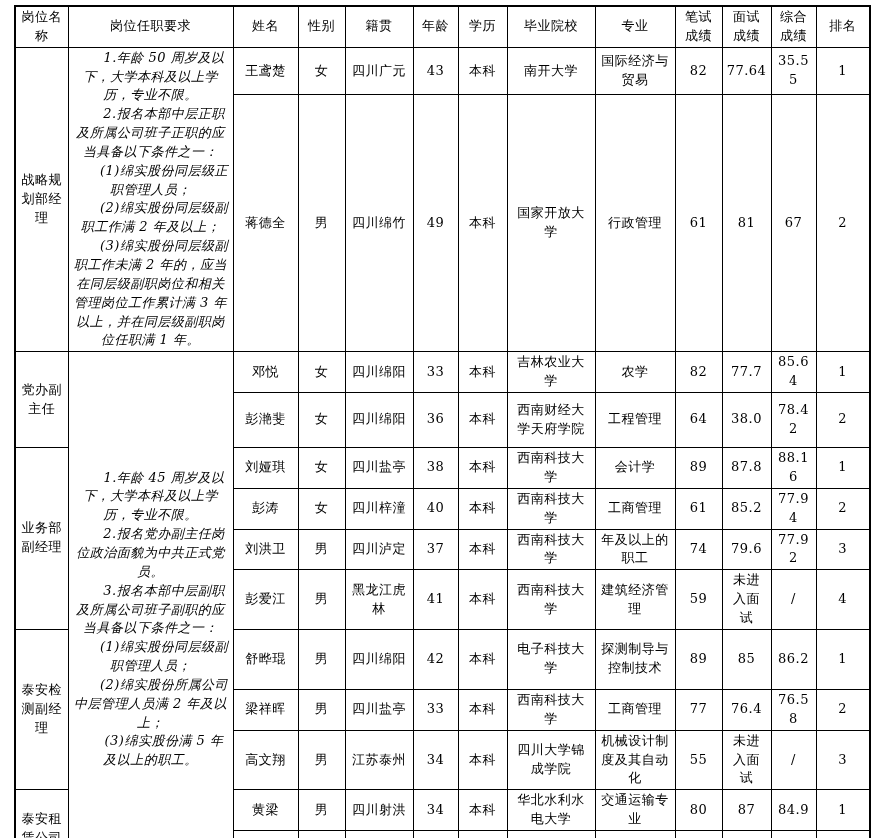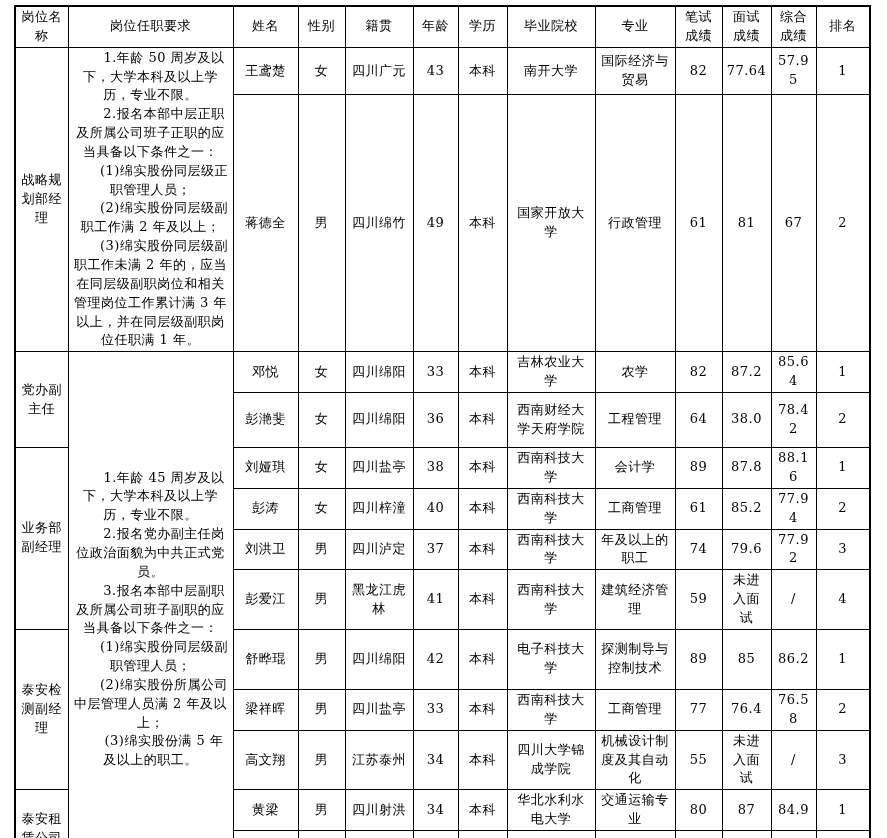--- a/index.html
+++ b/index.html
@@ -38,20 +38,21 @@
   }
   table.results th {
     font-size: 13px;
   }
   td.req {
     text-align: justify;
     white-space: pre-line;
     line-height: 1.5;
     padding: 2px 5px;
     word-break: break-all;
+    font-style: italic;
   }
   td.pos {
     padding: 1px 2px;
   }
   td.score {
     padding: 1px 6px;
   }
 </style>
 </head>
 <body>
@@ -100,21 +101,21 @@
 　　(3)绵实股份同层级副职工作未满 2 年的，应当在同层级副职岗位和相关管理岗位工作累计满 3 年以上，并在同层级副职岗位任职满 1 年。</td>
       <td>王鸢楚</td>
       <td>女</td>
       <td>四川广元</td>
       <td>43</td>
       <td>本科</td>
       <td>南开大学</td>
       <td>国际经济与贸易</td>
       <td class="score">82</td>
       <td class="score">77.64</td>
-      <td class="score">57.95</td>
+      <td class="score">35.55</td>
       <td>1</td>
     </tr>
 
     <tr style="height:220px">
       <td>蒋德全</td>
       <td>男</td>
       <td>四川绵竹</td>
       <td>49</td>
       <td>本科</td>
       <td>国家开放大学</td>
@@ -134,21 +135,21 @@
 　　(2)绵实股份所属公司中层管理人员满 2 年及以上；
 　　(3)绵实股份满 5 年及以上的职工。</td>
       <td>邓悦</td>
       <td>女</td>
       <td>四川绵阳</td>
       <td>33</td>
       <td>本科</td>
       <td>吉林农业大学</td>
       <td>农学</td>
       <td class="score">82</td>
-      <td class="score">87.2</td>
+      <td class="score">77.7</td>
       <td class="score">85.64</td>
       <td>1</td>
     </tr>
 
     <tr style="height:55px">
       <td>彭滟斐</td>
       <td>女</td>
       <td>四川绵阳</td>
       <td>36</td>
       <td>本科</td>

